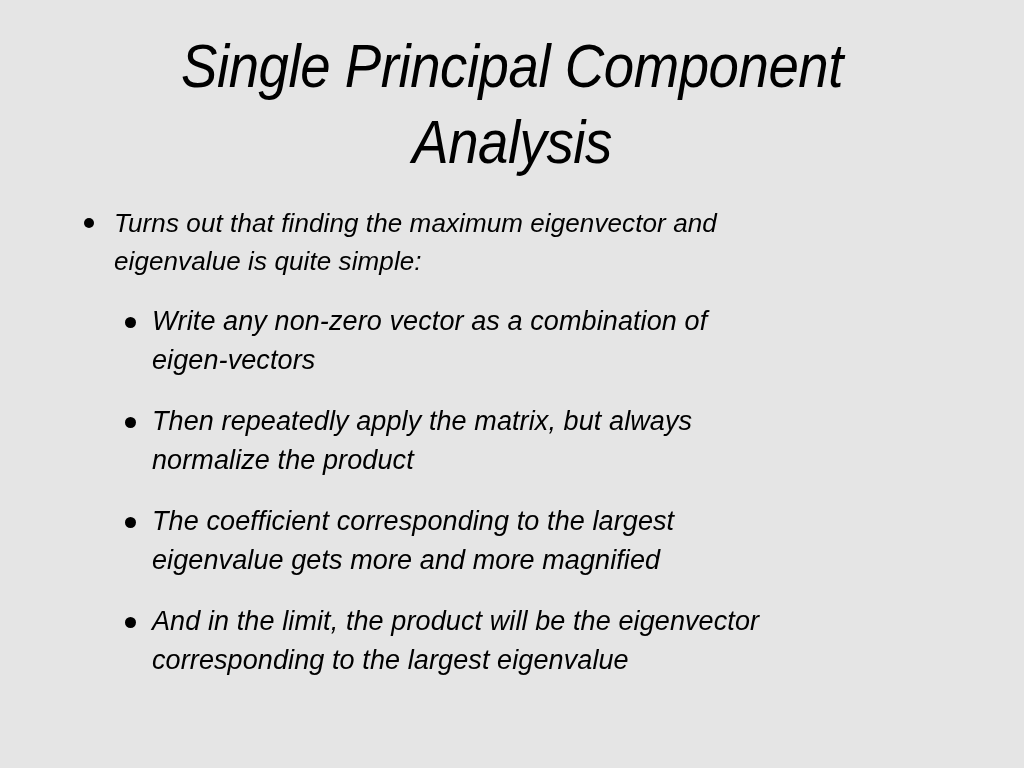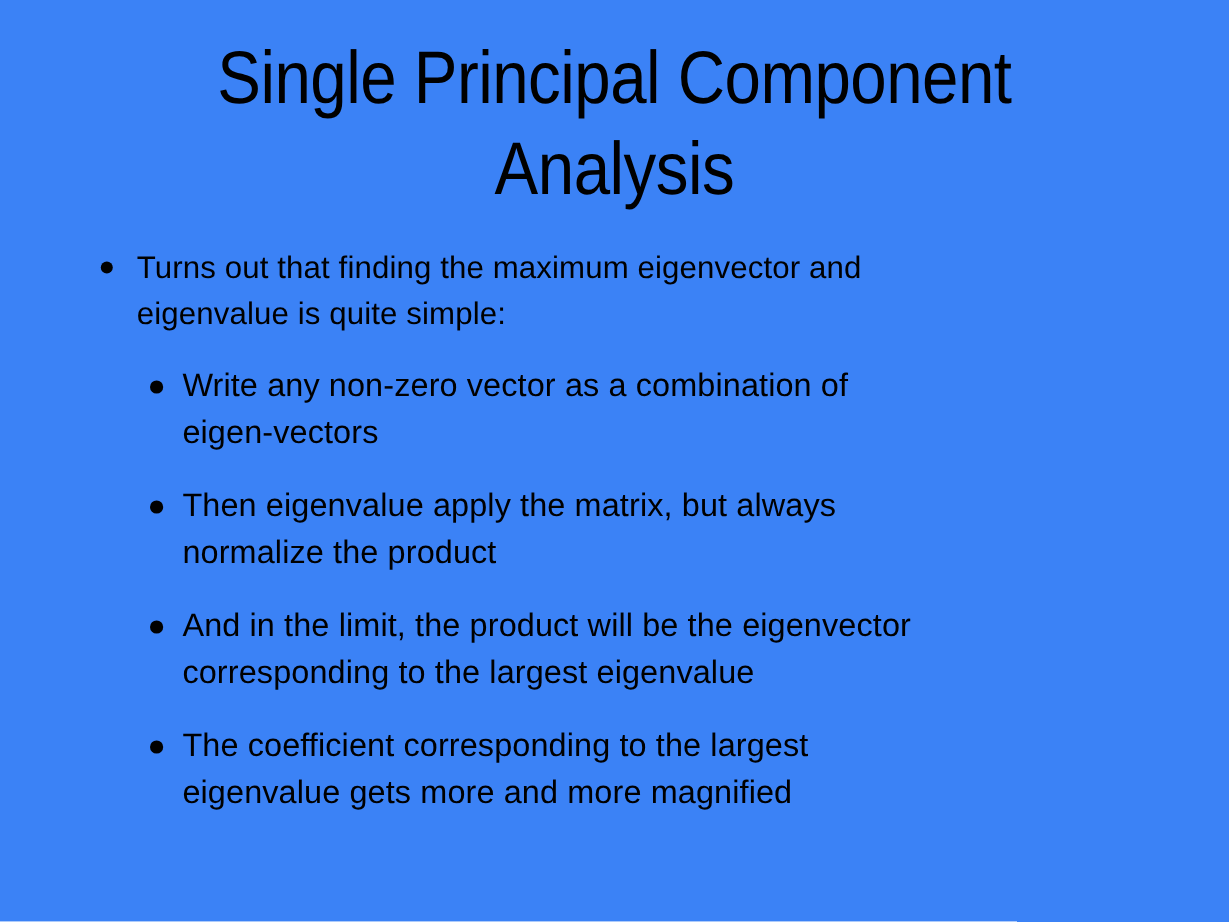--- a/index.html
+++ b/index.html
@@ -4,24 +4,25 @@
 <style>
   html, body {
     margin: 0;
     padding: 0;
     background: #ffffff;
   }
   #slide {
     position: relative;
     width: 1024px;
     height: 768px;
-    background: #3b82f6;
+    background: #e5e5e5;
     overflow: hidden;
     font-family: "Liberation Sans", "DejaVu Sans", sans-serif;
     color: #000000;
+    font-style: italic;
     -webkit-font-smoothing: antialiased;
   }
 
   
   .title-block {
     position: absolute;
     left: 60px;
     top: 28px;
     width: 904px;
     text-align: center;
@@ -112,29 +113,29 @@
 
     <div class="sub-list">
 
       <div class="bullet-l2">
         <span class="dot"></span>
         <span class="bullet-text">Write any non-zero vector as a combination of eigen-vectors</span>
       </div>
 
       <div class="bullet-l2">
         <span class="dot"></span>
-        <span class="bullet-text">Then eigenvalue apply the matrix, but always normalize the product</span>
+        <span class="bullet-text">Then repeatedly apply the matrix, but always normalize the product</span>
+      </div>
+
+      <div class="bullet-l2">
+        <span class="dot"></span>
+        <span class="bullet-text">The coefficient corresponding to the largest eigenvalue gets more and more magnified</span>
       </div>
 
       <div class="bullet-l2">
         <span class="dot"></span>
         <span class="bullet-text">And in the limit, the product will be the eigenvector corresponding to the largest eigenvalue</span>
-      </div>
-
-      <div class="bullet-l2">
-        <span class="dot"></span>
-        <span class="bullet-text">The coefficient corresponding to the largest eigenvalue gets more and more magnified</span>
       </div>
 
     </div>
   </div>
 
 </div>
 
 </body></html>

